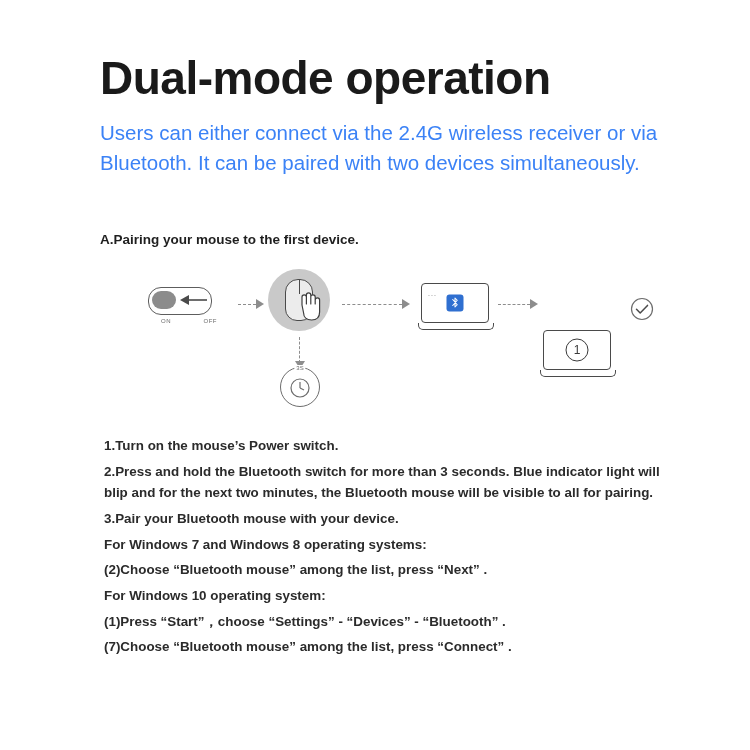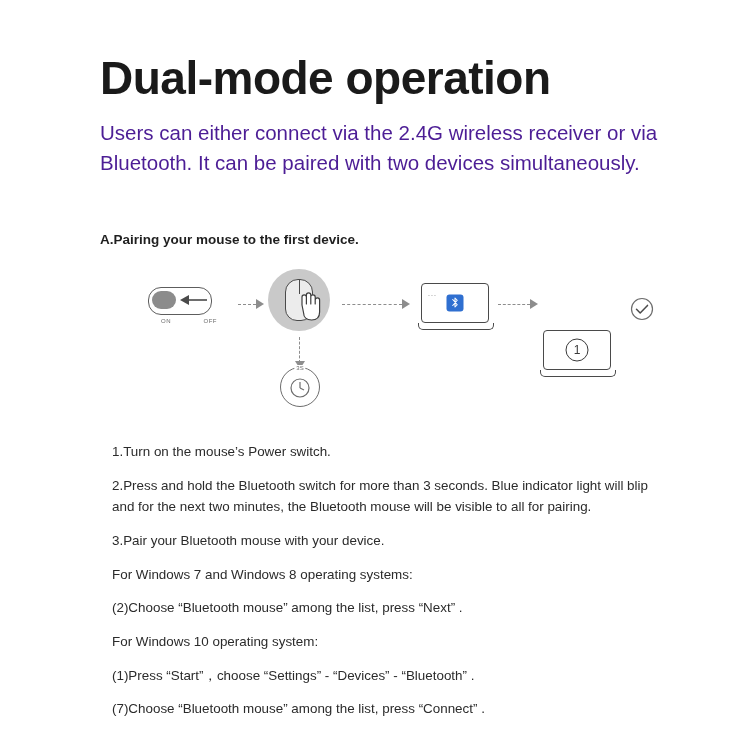--- a/index.html
+++ b/index.html
@@ -25,21 +25,21 @@
     font-size: 46px;
     font-weight: 700;
     letter-spacing: -0.5px;
     line-height: 1.1;
     color: #1a1a1a;
     margin: 0 0 14px 0;
   }
   .intro {
     font-size: 20.5px;
     line-height: 1.47;
-    color: #4c1d95;
+    color: #3b82f6;
     margin: 0;
     max-width: 580px;
     font-weight: 400;
   }
   .section-heading {
     margin-top: 54px;
     font-size: 13.5px;
     font-weight: 700;
     color: #1f1f1f;
   }
@@ -263,21 +263,22 @@
   }
 
   
   .steps {
     margin-top: 6px;
     font-size: 13.4px;
     line-height: 1.62;
     color: #2b2b2b;
   }
   .steps p {
-    margin: 12px;
+    margin: 4px;
+    font-weight: bold;
   }
   .indent { }
 </style>
 </head>
 <body>
 
 <div class="page">
 
   <h1 class="title">Dual-mode operation</h1>
 

